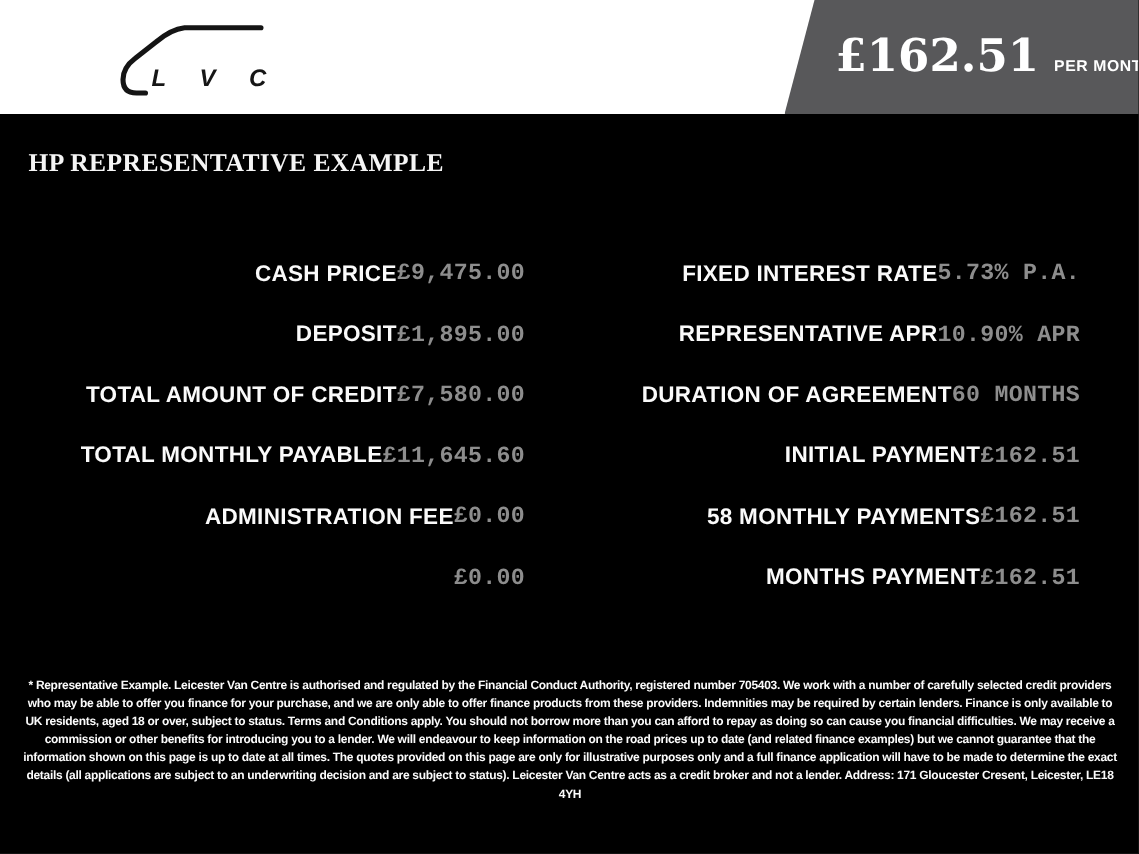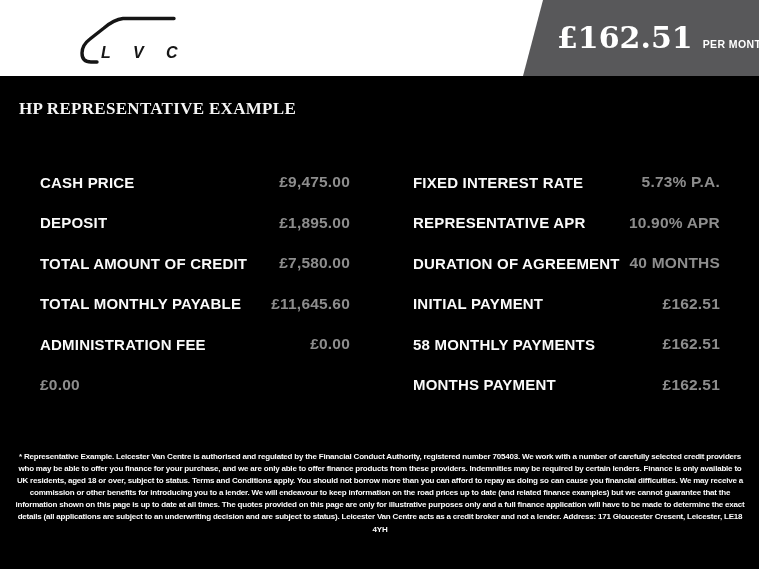--- a/index.html
+++ b/index.html
@@ -35,31 +35,31 @@
   }
   
   .page-title{
     position:absolute;left:19px;top:99px;margin:0;
     font-size:17px;font-weight:bold;color:#f5f5f5;letter-spacing:0.3px;font-family:Liberation Serif, serif;
   }
   .fin-grid{
     position:absolute;left:40px;top:162px;width:680px;
     display:grid;grid-template-columns:310px 307px;column-gap:63px;
   }
-  .fin-col{display:flex;flex-direction:column;}
+  .fin-col{display:flex;flex-direction:column;align-items:flex-end;}
   .fin-row{
     height:40.5px;display:flex;justify-content:space-between;align-items:center;
   }
   .fin-label{
     font-size:15px;font-weight:bold;color:#fafafa;letter-spacing:0.2px;
     white-space:nowrap;
   }
   .fin-value{
     font-size:15.5px;font-weight:bold;color:#8d8d8d;letter-spacing:0.2px;
-    white-space:nowrap;text-align:right;
+    white-space:nowrap;text-align:right;font-family:Liberation Mono, monospace;
   }
   .disclaimer{
     position:absolute;left:13px;top:451px;width:734px;margin:0;
     font-size:8px;font-weight:bold;color:#fbfbfb;
     line-height:12.1px;letter-spacing:-0.2px;text-align:center;
   }
 </style>
 </head>
 <body>
 
@@ -113,21 +113,21 @@
       <div class="fin-row">
         <span class="fin-label">FIXED INTEREST RATE</span>
         <span class="fin-value">5.73% P.A.</span>
       </div>
       <div class="fin-row">
         <span class="fin-label">REPRESENTATIVE APR</span>
         <span class="fin-value">10.90% APR</span>
       </div>
       <div class="fin-row">
         <span class="fin-label">DURATION OF AGREEMENT</span>
-        <span class="fin-value">40 MONTHS</span>
+        <span class="fin-value">60 MONTHS</span>
       </div>
       <div class="fin-row">
         <span class="fin-label">INITIAL PAYMENT</span>
         <span class="fin-value">£162.51</span>
       </div>
       <div class="fin-row">
         <span class="fin-label">58 MONTHLY PAYMENTS</span>
         <span class="fin-value">£162.51</span>
       </div>
       <div class="fin-row">

